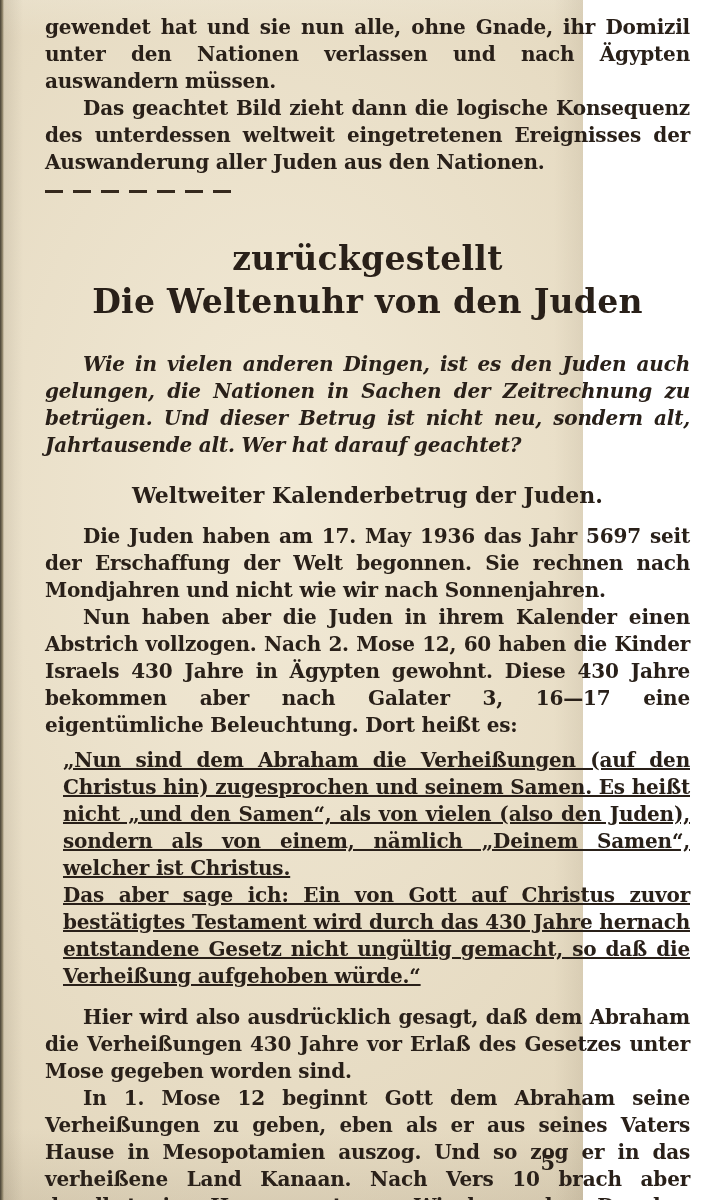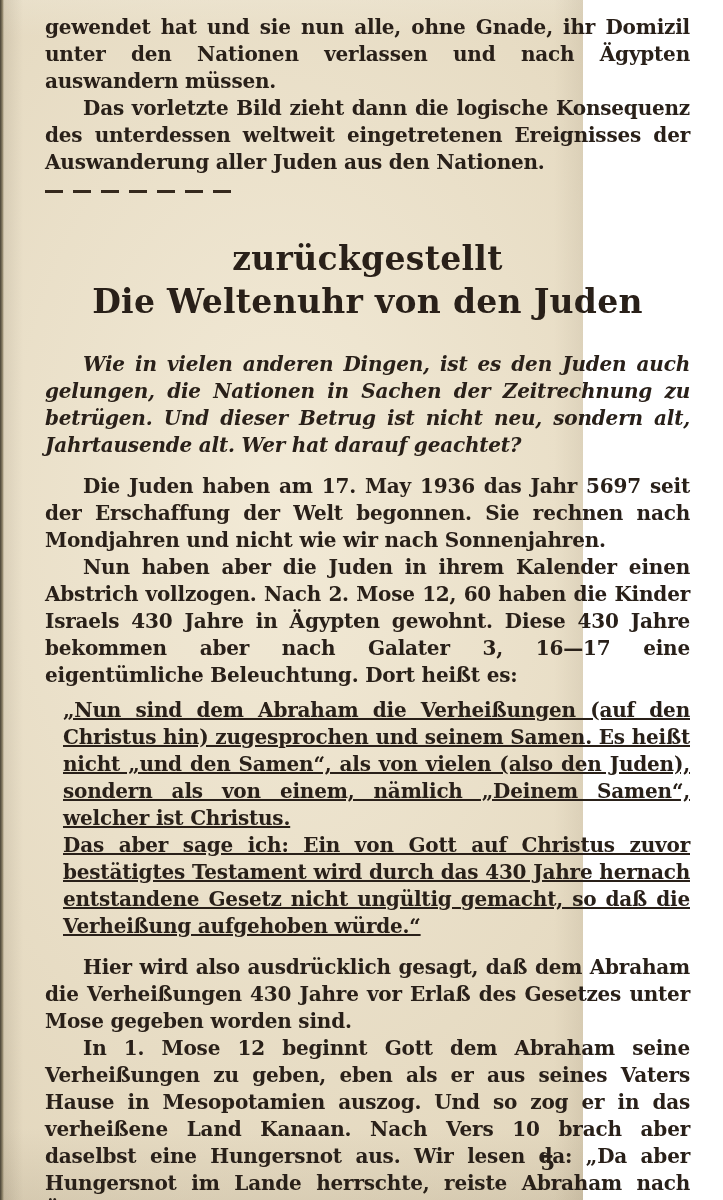--- a/index.html
+++ b/index.html
@@ -85,31 +85,32 @@
 </head>
 <body>
 
 <div class="scan">
   <div class="scan-edge-left"></div>
 
   <div class="page-body">
 
     <p class="no-indent">gewendet hat und sie nun alle, ohne Gnade, ihr Domizil unter den Nationen verlassen und nach Ägypten auswandern müssen.</p>
 
-    <p>Das vorletzte Bild zieht dann die logische Konsequenz des unterdessen weltweit eingetretenen Ereignisses der Auswanderung aller Juden aus den Nationen.</p>
+    <p>Das geachtet Bild zieht dann die logische Konsequenz des unterdessen weltweit eingetretenen Ereignisses der Auswanderung aller Juden aus den Nationen.</p>
 
     <div class="separator"></div>
 
     <div class="chapter-title">
       <div>zurückgestellt</div>
       <div>Die Weltenuhr von den Juden</div>
     </div>
 
     <p class="intro">Wie in vielen anderen Dingen, ist es den Juden auch gelungen, die Nationen in Sachen der Zeitrechnung zu betrügen. Und dieser Betrug ist nicht neu, sondern alt, Jahrtausende alt. Wer hat darauf geachtet?</p>
 
+    <div class="subheading">Weltweiter Kalenderbetrug der Juden.</div>
 
     <p class="after-subheading">Die Juden haben am 17. May 1936 das Jahr 5697 seit der Erschaffung der Welt begonnen. Sie rechnen nach Mondjahren und nicht wie wir nach Sonnenjahren.</p>
 
     <p>Nun haben aber die Juden in ihrem Kalender einen Abstrich vollzogen. Nach 2. Mose 12, 60 haben die Kinder Israels 430 Jahre in Ägypten gewohnt. Diese 430 Jahre bekommen aber nach Galater 3, 16—17 eine eigentümliche Beleuchtung. Dort heißt es:</p>
 
     <div class="quote-block">
       <p>„Nun sind dem Abraham die Verheißungen (auf den Christus hin) zugesprochen und seinem Samen. Es heißt nicht „und den Samen“, als von vielen (also den Juden), sondern als von einem, nämlich „Deinem Samen“, welcher ist Christus.</p>
       <p>Das aber sage ich: Ein von Gott auf Christus zuvor bestätigtes Testament wird durch das 430 Jahre hernach entstandene Gesetz nicht ungültig gemacht, so daß die Verheißung aufgehoben würde.“</p>
     </div>
 

